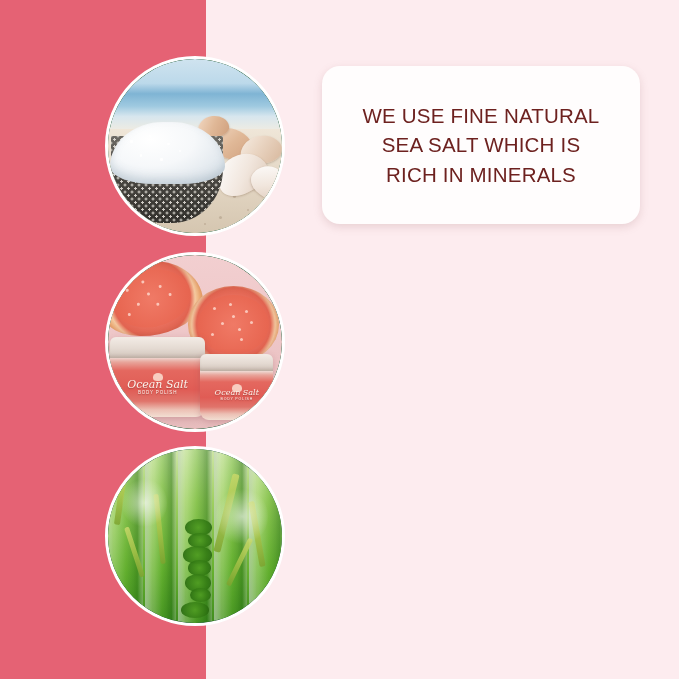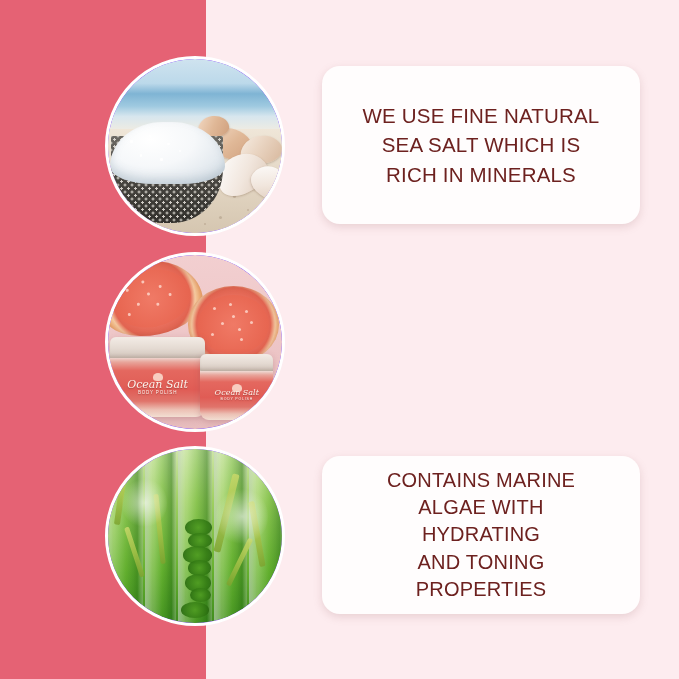--- a/index.html
+++ b/index.html
@@ -48,21 +48,21 @@
   .circle-img {
     position: absolute;
     left: 105px;
     top: 0;
     width: 180px;
     height: 180px;
     border-radius: 50%;
     overflow: hidden;
     border: 3px solid #ffffff;
     box-sizing: border-box;
-    background: #8b5cf6;
+    background: #14532d;
   }
   .circle-inner {
     position: absolute;
     inset: 0;
     overflow: hidden;
     border-radius: 50%;
   }
 
   
   .scene-salt {
@@ -460,21 +460,15 @@
           <div class="algae-frond" style="left:44%;top:72%;width:15%;height:10%;"></div>
           <div class="algae-frond" style="left:47%;top:80%;width:12%;height:8%;"></div>
           <div class="algae-frond" style="left:42%;top:88%;width:16%;height:9%;"></div>
 
           <div class="algae-highlight" style="left:8%;top:16%;width:26%;height:30%;"></div>
           <div class="algae-highlight" style="left:62%;top:22%;width:30%;height:34%;"></div>
         </div>
       </div>
     </div>
 
-    <div class="text-card">
-      <p class="card-text">CONTAINS MARINE
-ALGAE WITH HYDRATING
-AND TONING
-PROPERTIES</p>
-    </div>
   </div>
 
 </div>
 
 </body></html>

